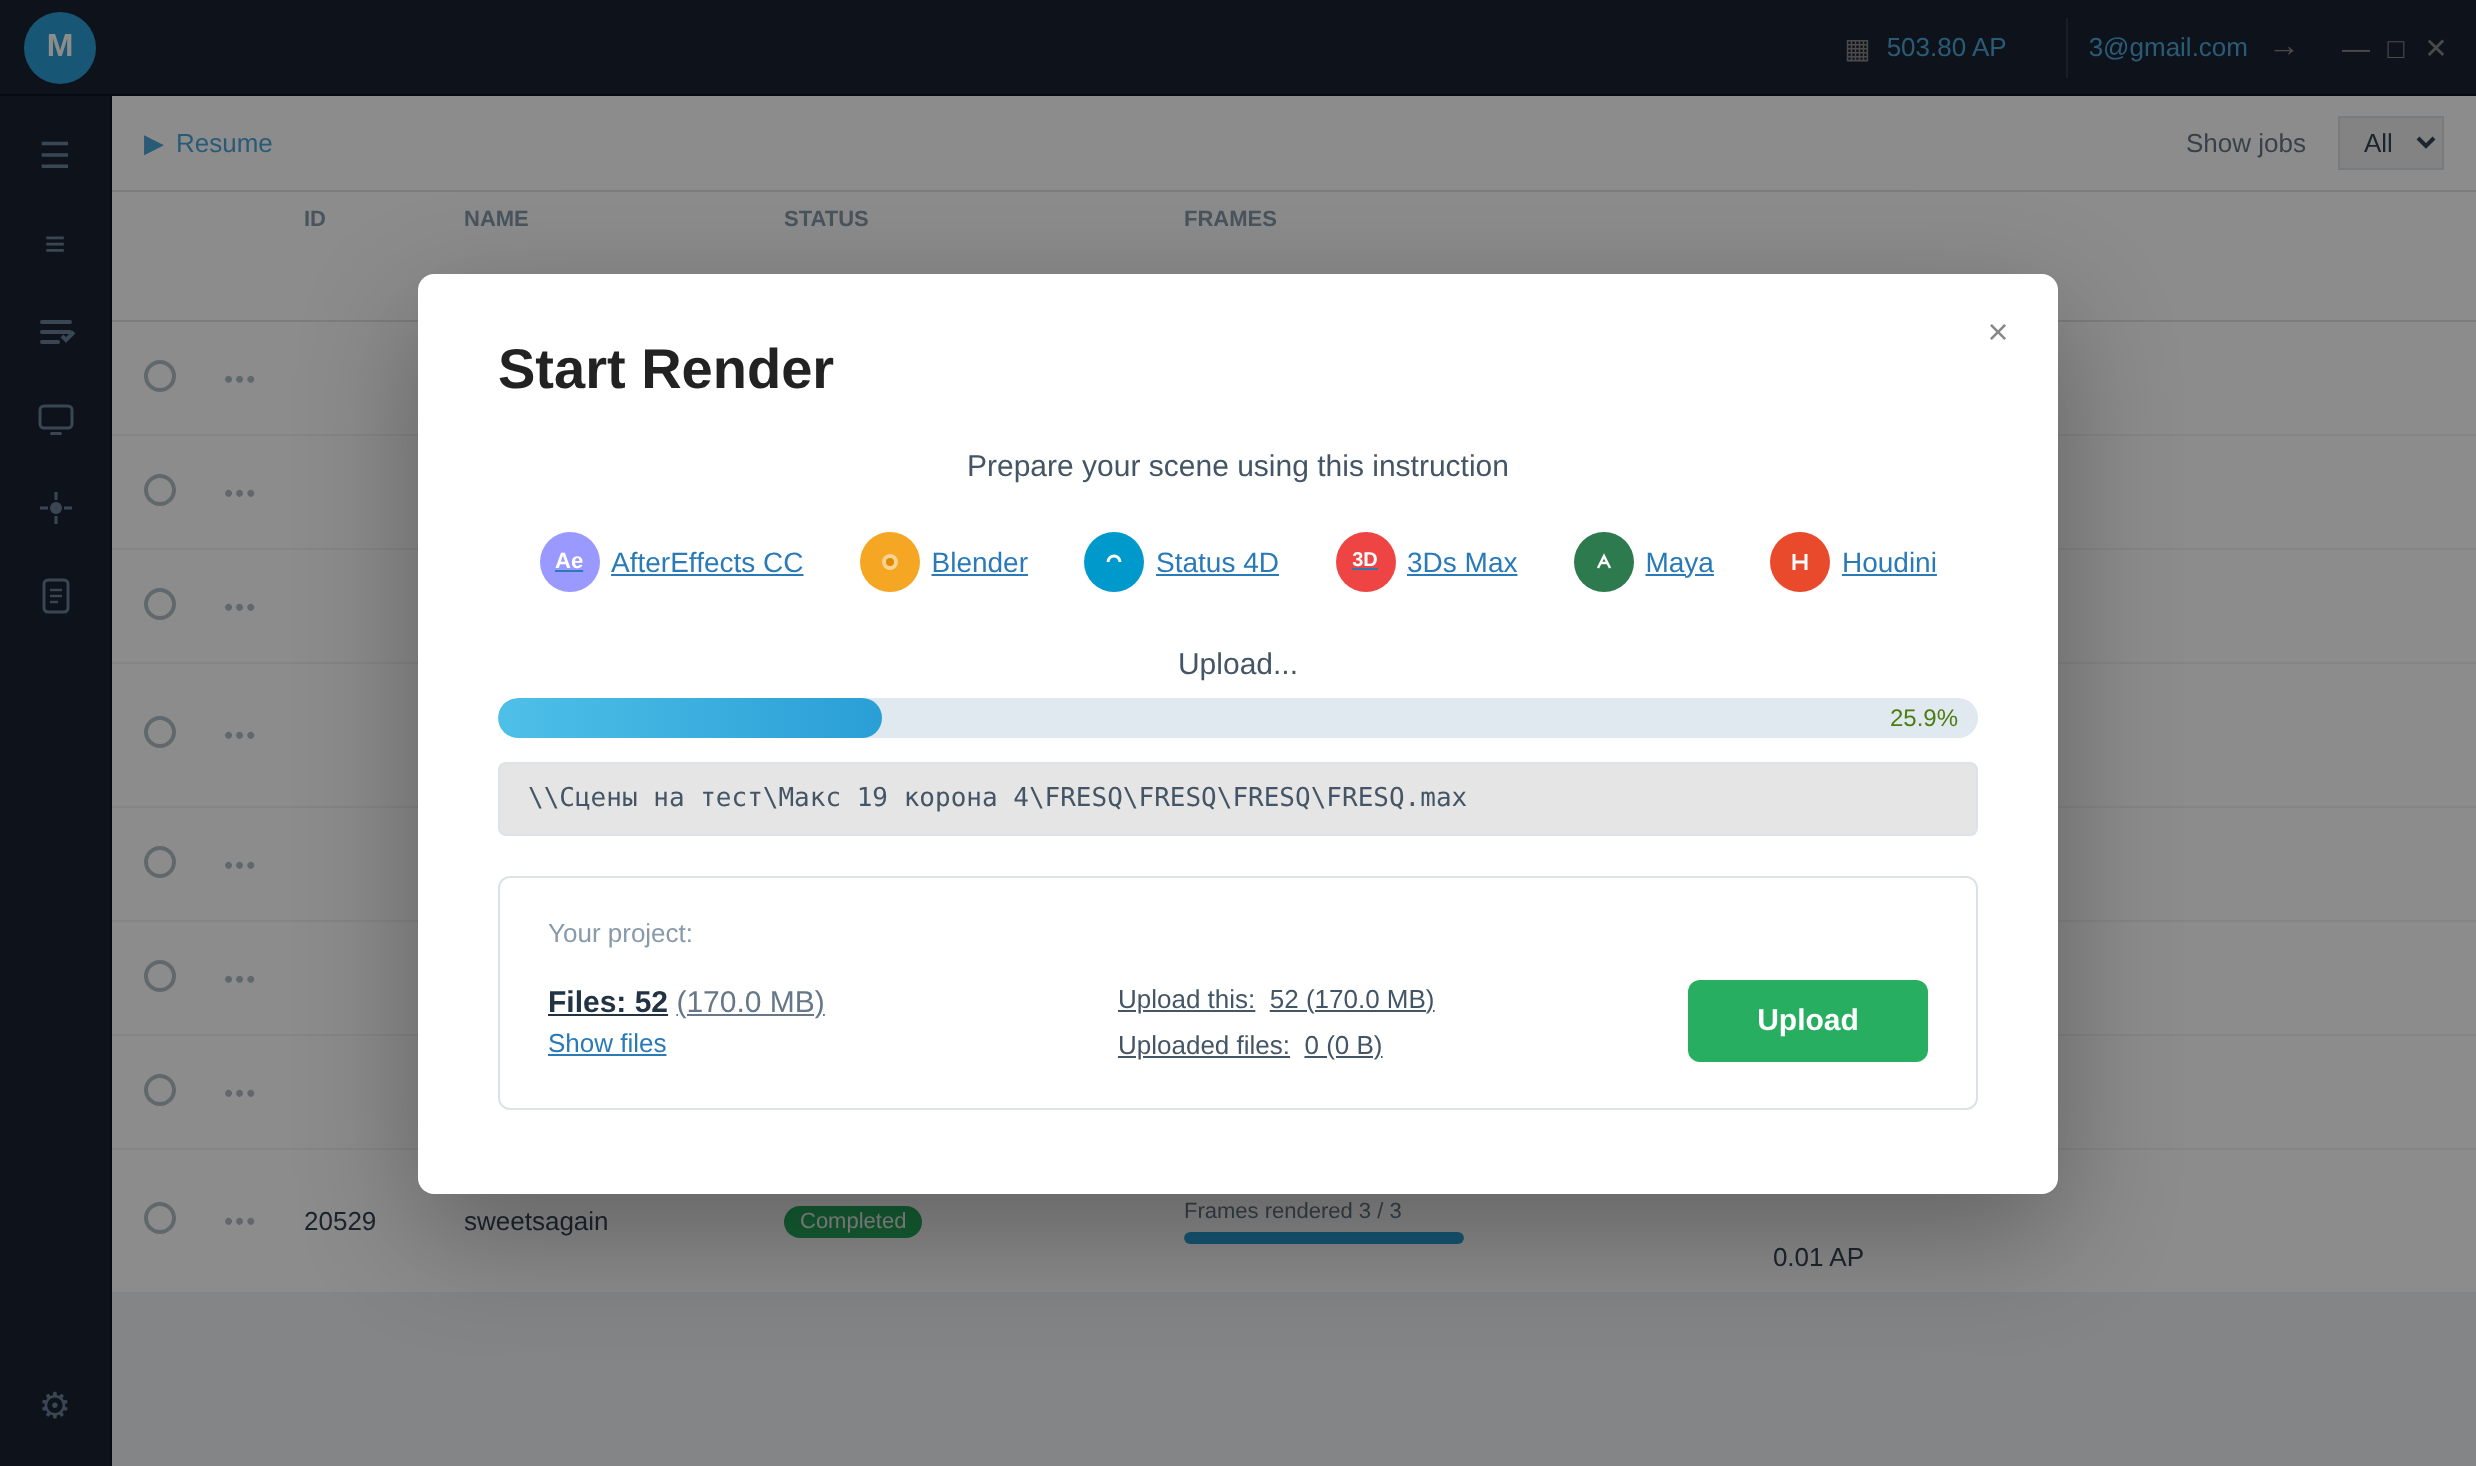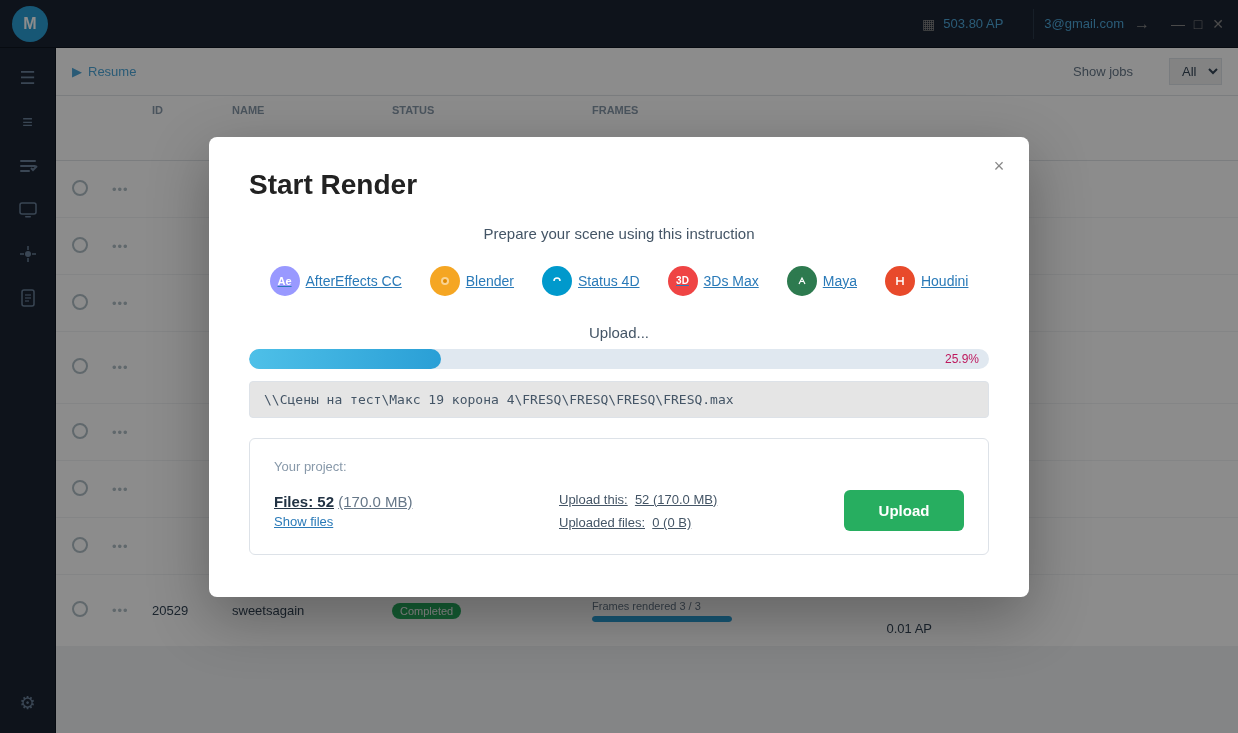--- a/index.html
+++ b/index.html
@@ -304,21 +304,21 @@
       height: 100%;
       background: linear-gradient(90deg, #4ec0e8 0%, #2a9fd6 100%);
       border-radius: 10px;
     }
     .upload-progress-text {
       position: absolute;
       right: 10px;
       top: 50%;
       transform: translateY(-50%);
       font-size: 12px;
-      color: #be185d;
+      color: #4d7c0f;
     }
     .file-path-box {
       background: #e5e5e5;
       border: 1px solid #dde2e8;
       border-radius: 4px;
       padding: 10px 14px;
       font-size: 13px;
       color: #445566;
       margin-bottom: 20px;
       font-family: monospace;
@@ -443,21 +443,21 @@
 
   <div class="main-content">
 
     <div class="jobs-toolbar">
       <button class="resume-btn">
         <span>▶</span>
         <span>Resume</span>
       </button>
       <div style="flex:1"></div>
       <span style="font-size:13px;color:#667788;margin-right:8px;">Show jobs</span>
-      <select style="border:1px solid #dde2e8;border-radius:0;padding:4px 8px;font-size:13px;color:#334455;margin-left:20px;">
+      <select style="border:1px solid #dde2e8;border-radius:0;padding:4px 8px;font-size:13px;color:#334455;">
         <option>All</option>
       </select>
     </div>
 
     <div>
       <div class="table-header-row">
         <div></div>
           <div></div>
           <div>ID</div>
           <div>Name</div>

